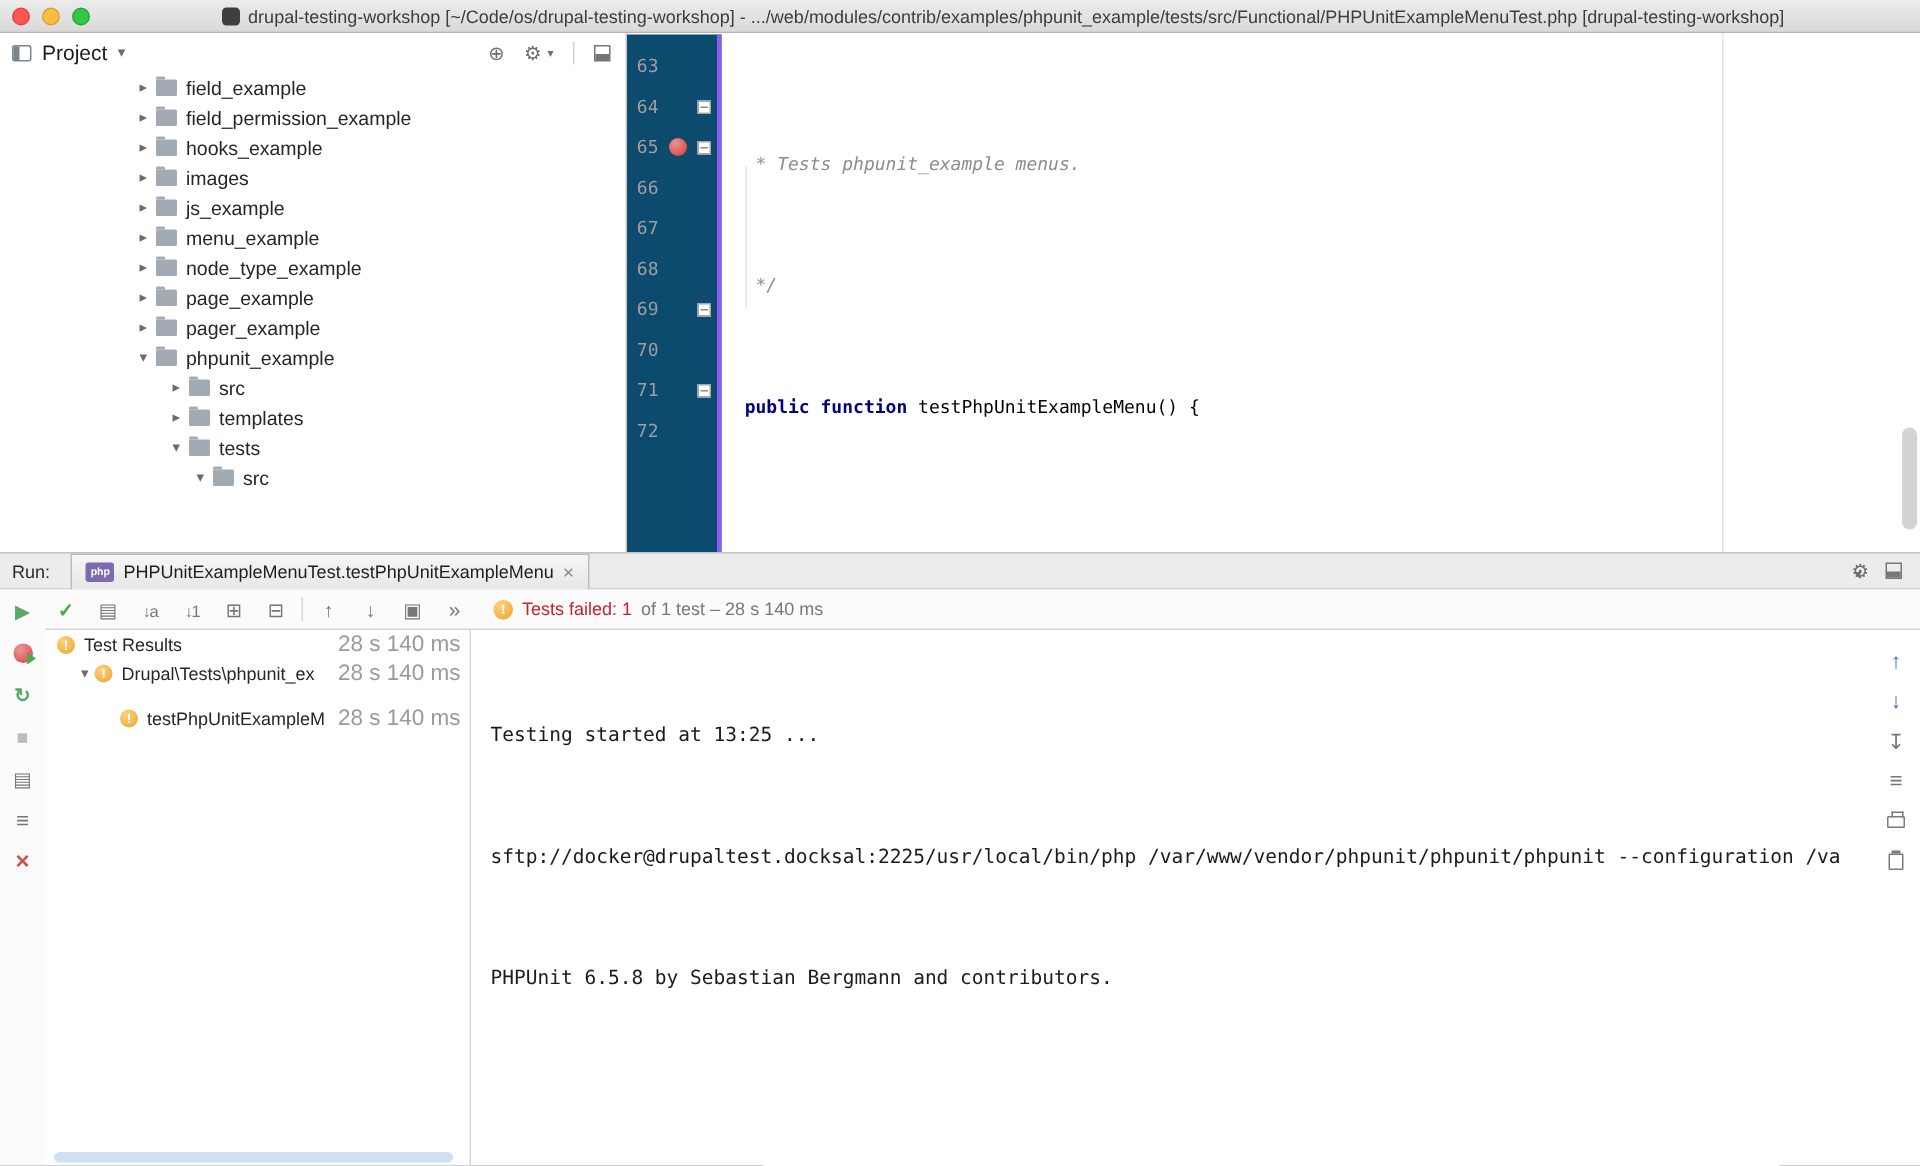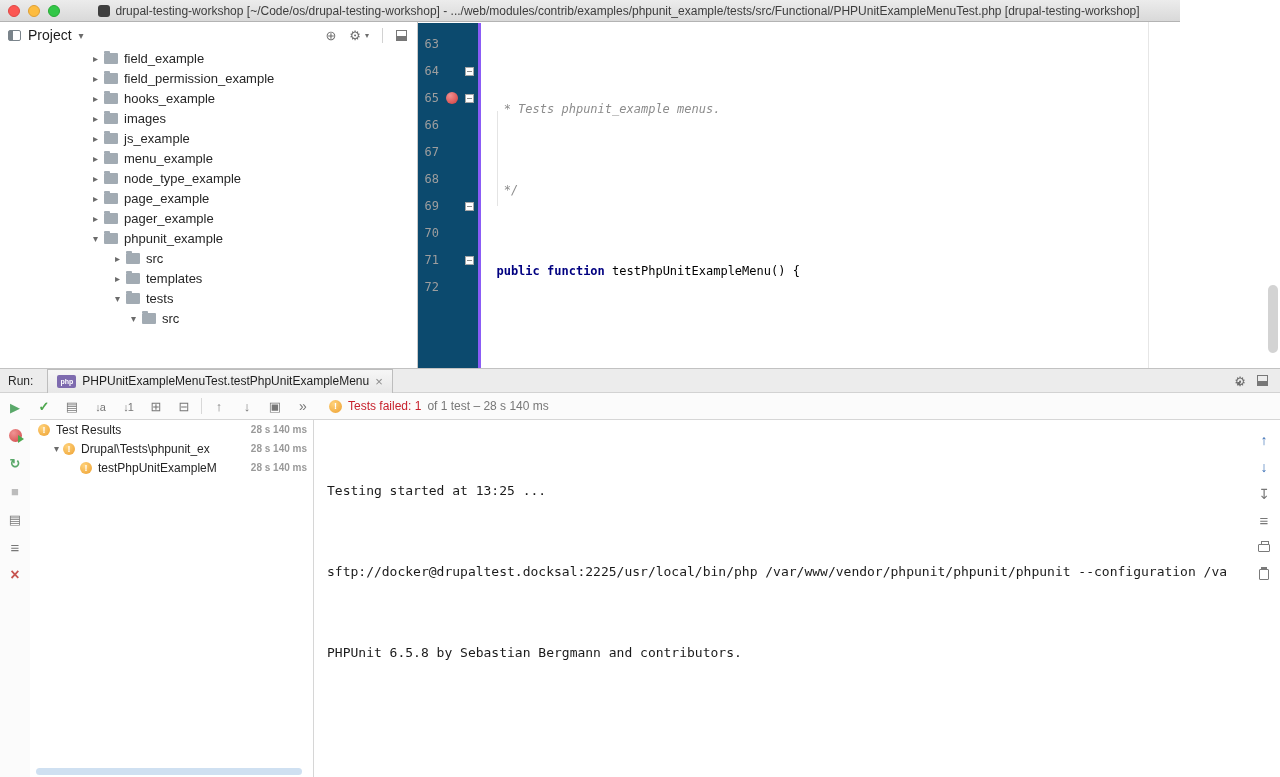--- a/index.html
+++ b/index.html
@@ -4,21 +4,21 @@
 <style>
   * { box-sizing: border-box; }
   html,body { margin:0; padding:0; background:#9b9b9b; }
   .app {
     position:relative; width:1280px; height:777px; background:#fff;
     font-family:"Liberation Sans", sans-serif; overflow:hidden;
     -webkit-font-smoothing:antialiased;
   }
 
   
-  .titlebar { position:absolute; left:0; top:0; width:1180px; height:22px;
+  .titlebar { position:absolute; left:0; top:0; width:1280px; height:22px;
     background:linear-gradient(#ececec,#d9d9d9); border-bottom:1px solid #b3b3b3; }
   .traffic { position:absolute; left:8px; top:5px; display:flex; gap:8px; }
   .tl { width:12px; height:12px; border-radius:50%; }
   .tl-red   { background:#fc5753; border:1px solid #df4744; }
   .tl-yellow{ background:#fdbc40; border:1px solid #de9f34; }
   .tl-green { background:#33c748; border:1px solid #27aa35; }
   .title-center { position:absolute; left:64px; right:6px; top:0; height:21px;
     display:flex; align-items:center; justify-content:center; gap:5px;
     font-size:12px; color:#3d3d3d; white-space:nowrap; overflow:hidden; }
   .doc-icon { flex:0 0 auto; width:12px; height:12px; border-radius:3px; background:#3f3f3f; }
@@ -117,22 +117,22 @@
   .ri-stop::before { content:"■"; color:#bcbcbc; }
   .ri-dump::before { content:"▤"; }
   .ri-hist::before { content:"≡"; font-size:15px; }
   .ri-close::before{ content:"×"; color:#c75450; font-weight:bold; font-size:16px; }
 
   .test-tree { position:absolute; left:30px; top:420px; width:284px; bottom:0; background:#fff;
     border-right:1px solid #d6d6d6; font-size:12px; color:#262626; }
   .tt-row { height:19px; display:flex; align-items:center; padding-right:6px; white-space:nowrap; overflow:hidden; }
   .tt-row .chev { width:13px; }
   .tt-label { overflow:hidden; }
-  .tt-time { margin-left:auto; color:#9a9a9a; font-size:10px; padding-left:6px; flex:0 0 auto;font-weight:bold; }
-  .tt-ind1 { padding-left:8px; } .tt-ind2 { padding-left:20px; } .tt-ind3 { padding-left:50px; }
+  .tt-time { margin-left:auto; color:#9a9a9a; font-size:15px; padding-left:6px; flex:0 0 auto; }
+  .tt-ind1 { padding-left:8px; } .tt-ind2 { padding-left:20px; } .tt-ind3 { padding-left:50px;margin-top:11px; }
   .tt-row .fail-ball { margin-right:6px; width:12px; height:12px; }
   .h-scroll { position:absolute; left:6px; bottom:2px; width:266px; height:7px; border-radius:4px; background:#cfe0f1; }
 
   .console { position:absolute; left:315px; top:420px; right:32px; bottom:0; background:#fff;
     font:13px/27px "DejaVu Sans Mono", monospace; color:#1b1b1b; padding:3px 0 0 12px;
     white-space:pre; overflow:hidden; }
   .con-line { height:27px; }
 
   .console-rail { position:absolute; right:0; top:420px; width:32px; bottom:0; background:#fff;
     display:flex; flex-direction:column; align-items:center; padding-top:6px; }

